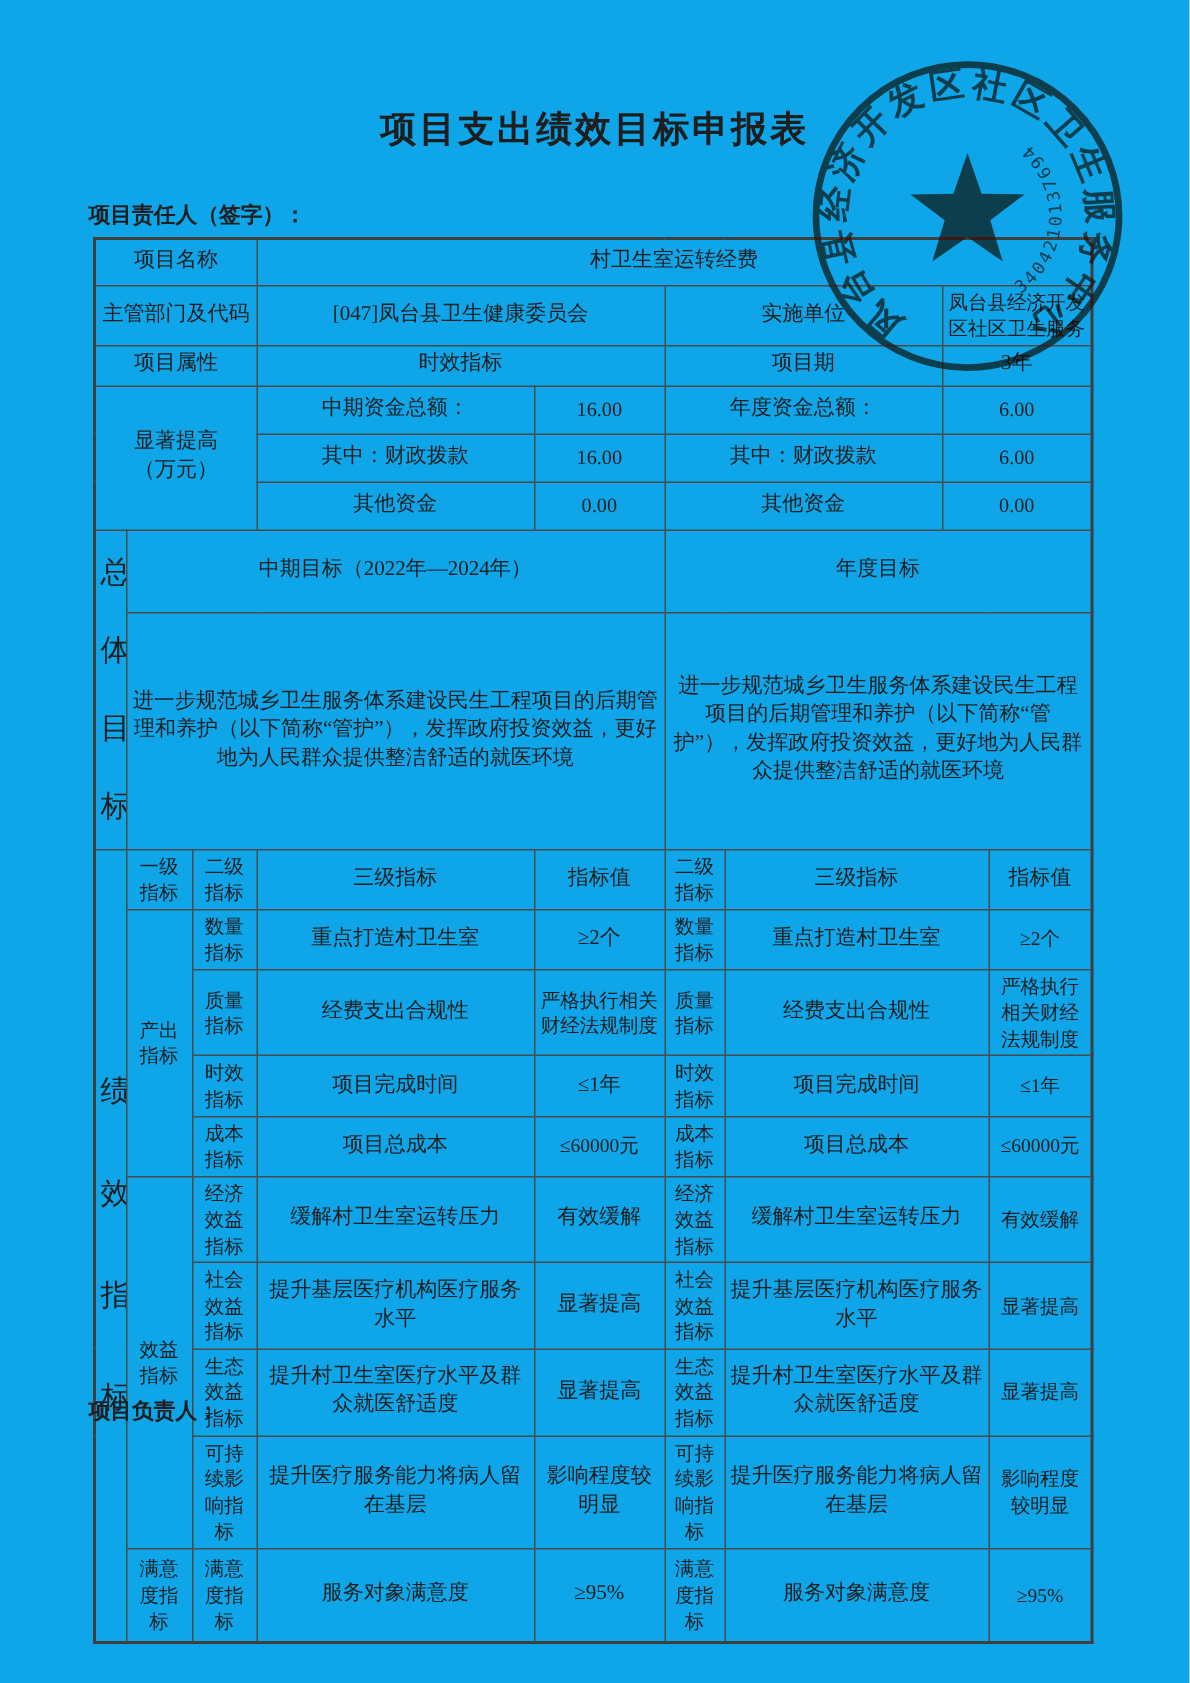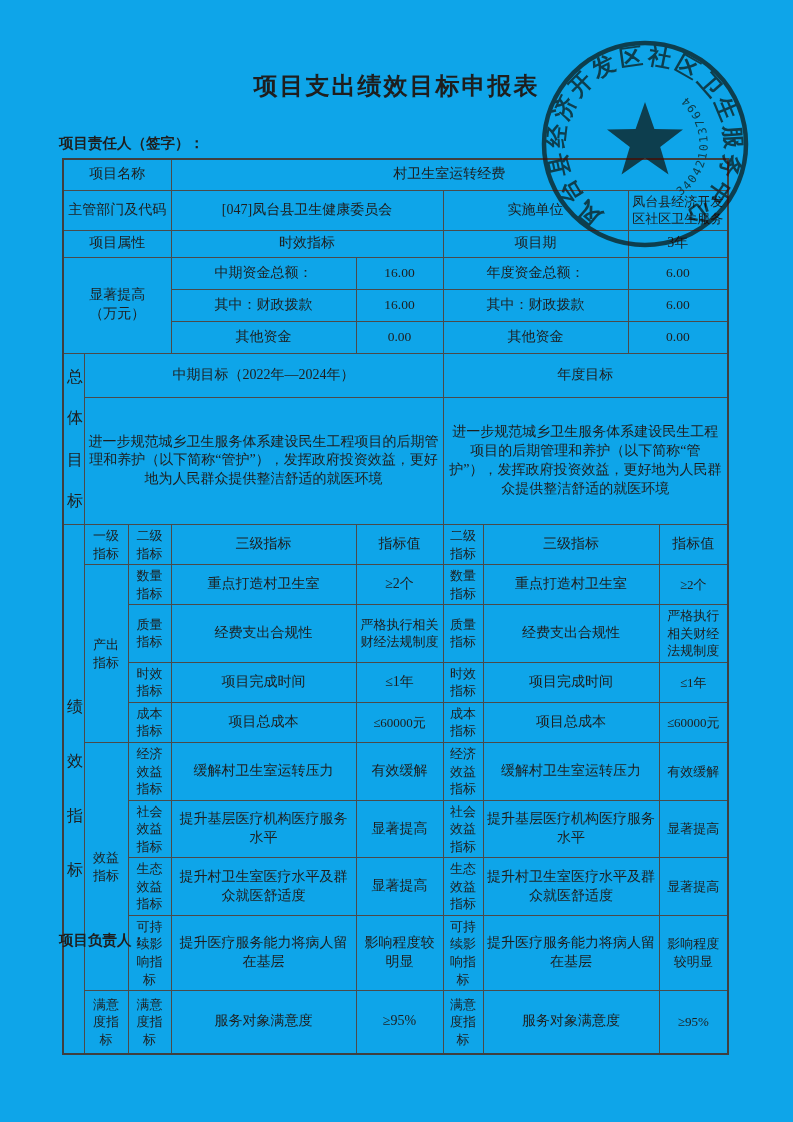--- a/index.html
+++ b/index.html
@@ -40,21 +40,21 @@
   }
   table.decl { border:2px solid #3f3f3f;padding-left:37px; }
   td.goaltext { text-align:left; padding:6px 9px; font-size:14px; line-height:1.6; vertical-align:middle; }
   td.num { text-align:right; padding-right:5px; font-size:13.5px;margin-top:40px; }
   td.fund-sub { text-align:left; padding-left:12px; }
   td.fund-sub2 { text-align:left; padding-left:26px; }
   td.small { font-size:13px; line-height:1.4; padding:2px 2px; }
   td.vertical { padding:0; }
   .vtext {
     display:inline-block; width:16px; word-break:break-all;
-    font-size:16px; line-height:2.6; letter-spacing:0;
+    font-size:20px; line-height:2.6; letter-spacing:0;
   }
   .vtext-tall { line-height:3.4; }
   td.prelines { white-space:pre-line; }
   .stamp {
     position:absolute; top:26px; left:527px; width:236px; height:236px;
     z-index:2; mix-blend-mode:multiply; opacity:0.88; pointer-events:none;
   }
 </style>
 </head>
 <body>

